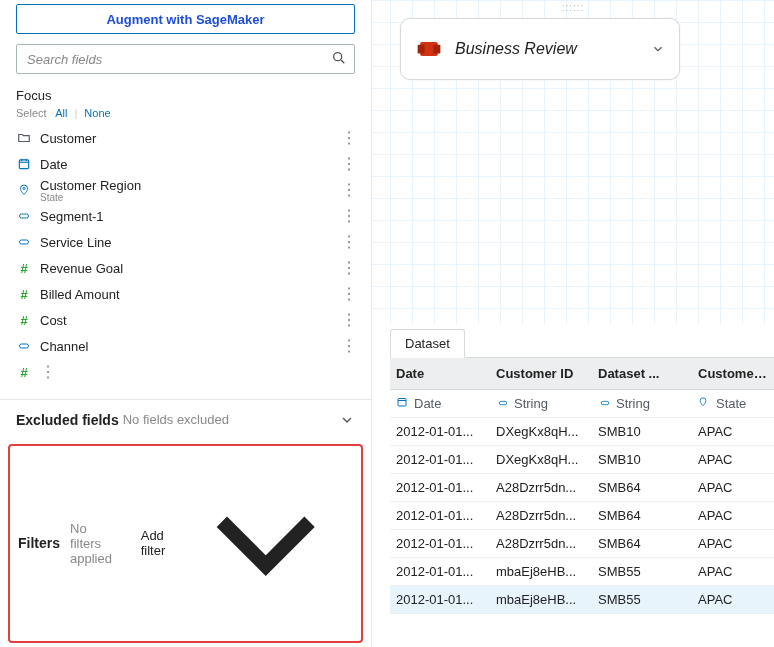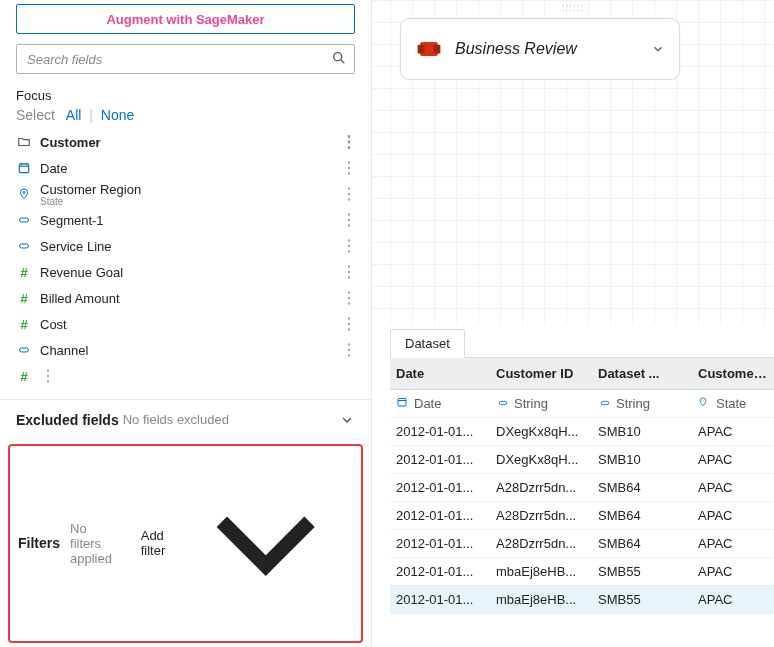--- a/index.html
+++ b/index.html
@@ -29,21 +29,21 @@
     left: 372px; top: 0;
     width: 402px;
     height: 647px;
   }
   
   .panel-top { padding: 4px 16px 0 16px; }
   .augment-btn {
     width: 100%;
     height: 30px;
     border: 1px solid #0073bb;
-    color: #ec4899;
+    color: #1d4ed8;
     background: #fff;
     border-radius: 2px;
     font-weight: 600;
     font-size: 13px;
     cursor: pointer;
     margin-bottom: 10px;
   }
   .search-wrap {
     position: relative;
     margin-bottom: 14px;
@@ -71,37 +71,37 @@
     border: 1px solid #687078;
     border-radius: 2px;
     display: flex;
     align-items: center;
     justify-content: space-between;
     padding: 0 8px;
     cursor: pointer;
     margin-bottom: 10px;
   }
   .chevron { width: 14px; height: 14px; }
-  .select-row { font-size: 14px; margin-bottom: 6px; }
+  .select-row { font-size: 11px; margin-bottom: 6px; }
   .select-row .muted { color: #888; }
   .select-row .link { color: #0073bb; cursor: pointer; }
   .select-row .sep { color: #ccc; margin: 0 4px; }
   .fields-scroll {
     overflow-y: auto;
     flex: 0 0 auto;
   }
   .field-row {
     display: flex;
     align-items: center;
     padding: 4px 16px 4px 16px;
     height: 26px;
     gap: 8px;
     cursor: pointer;
   }
-  .field-row.header { font-weight: 700; }
+  .field-row.header { font-weight: 400; }
   .field-row .ficon { width: 16px; display: flex; justify-content: center; color: #545b64; }
   .field-row .ficon.date { color: #0073bb; }
   .field-row .ficon.geo { color: #0073bb; }
   .field-row .ficon.dim { color: #0073bb; }
   .field-row .ficon.num { color: #2ca430; }
   .field-row .fname { flex: 1; font-size: 13px; }
   .field-row .sub { font-size: 10px; color: #888; line-height: 10px; }
   .field-row .dots {
     color: #888; width: 14px; text-align: center; cursor: pointer;
     font-size: 16px; line-height: 10px;

